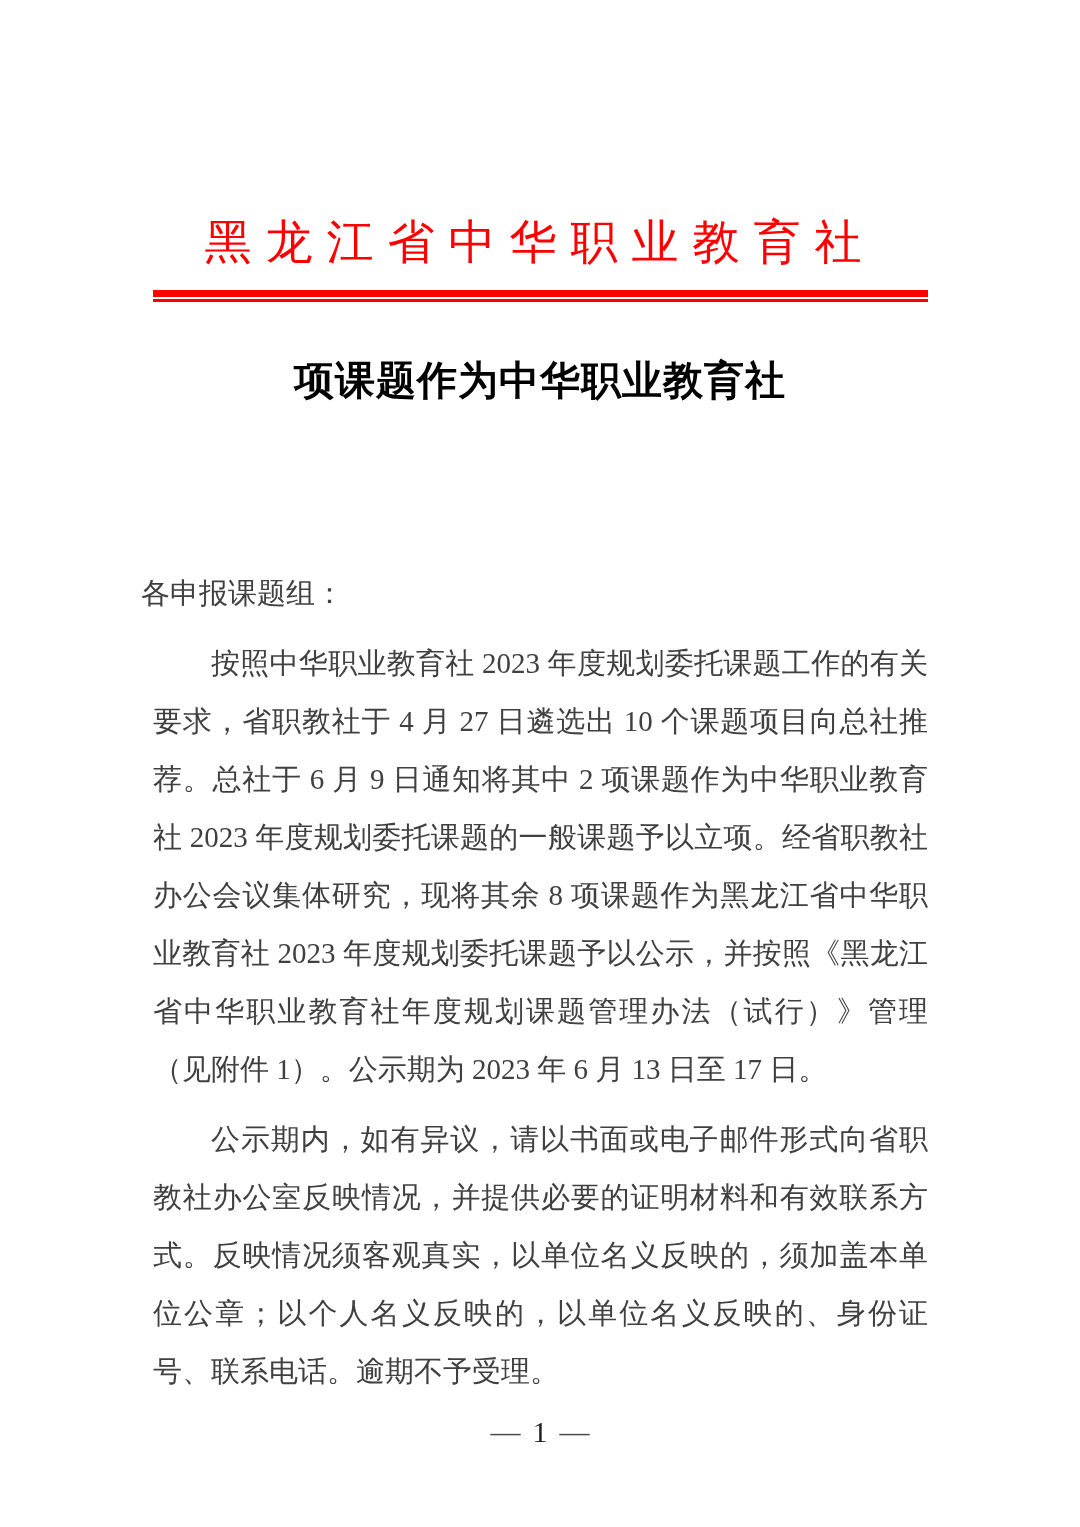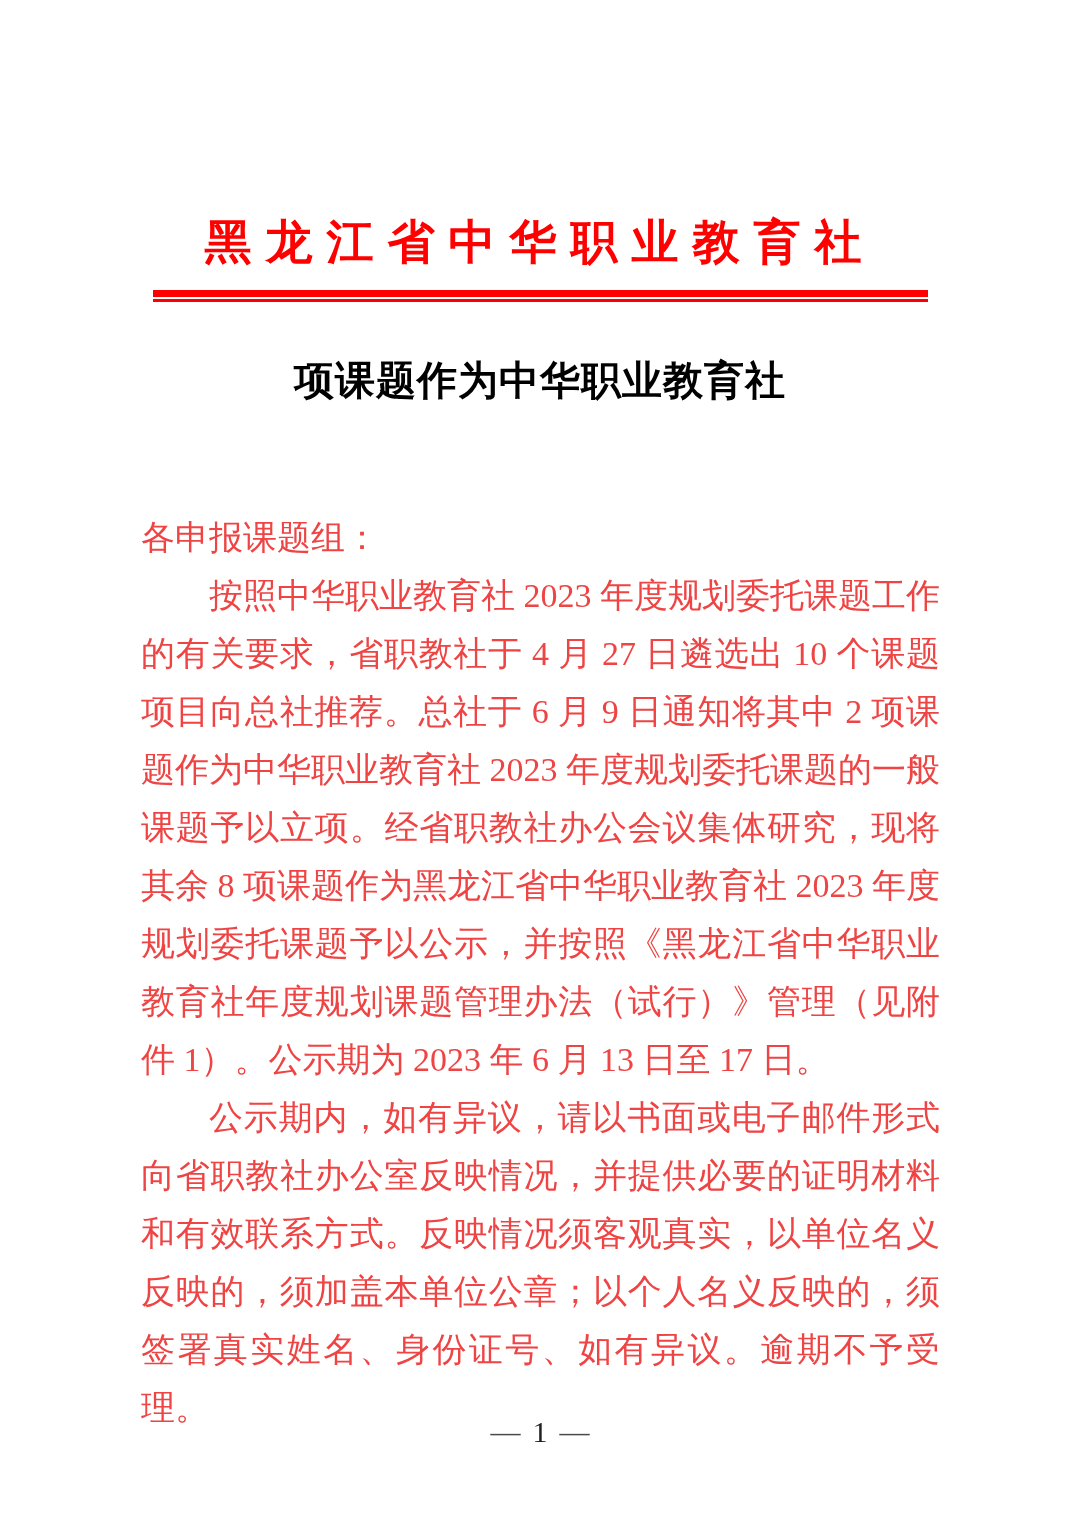--- a/index.html
+++ b/index.html
@@ -14,21 +14,21 @@
 
   
   .letterhead {
     position: absolute;
     top: 216px;
     left: 0;
     width: 1080px;
     text-align: center;
     font-size: 47px;
     line-height: 52px;
-    font-weight: bold;
+    font-weight: normal;
     color: #fe0000;
     letter-spacing: 14px;
     white-space: nowrap;
   }
 
   
   .red-divider {
     position: absolute;
     top: 290px;
     left: 153px;
@@ -48,31 +48,31 @@
     font-weight: bold;
     color: #000000;
     font-size: 40px;
     line-height: 58px;
     letter-spacing: 1px;
   }
 
   
   .doc-body {
     position: absolute;
-    top: 509px;
+    top: 564px;
     left: 141px;
     width: 799px;
-    color: #ef4444;
-    font-size: 34px;
+    color: #404040;
+    font-size: 29px;
     line-height: 58px;
     text-align: justify;
     text-justify: inter-character;
   }
   .doc-body .salutation { text-indent: 0; margin: 0; }
-  .doc-body p { margin: 0; text-indent: 2em; }
+  .doc-body p { margin: 12px; text-indent: 2em; }
 
   
   .page-footer {
     position: absolute;
     top: 1415px;
     left: 0;
     width: 1080px;
     text-align: center;
     font-size: 30px;
     line-height: 34px;
@@ -95,20 +95,20 @@
     <div class="thin-rule"></div>
   </div>
 
   <div class="doc-title">
     <div>项课题作为中华职业教育社</div>
   </div>
 
   <div class="doc-body">
     <div class="salutation">各申报课题组：</div>
     <p>按照中华职业教育社 2023 年度规划委托课题工作的有关要求，省职教社于 4 月 27 日遴选出 10 个课题项目向总社推荐。总社于 6 月 9 日通知将其中 2 项课题作为中华职业教育社 2023 年度规划委托课题的一般课题予以立项。经省职教社办公会议集体研究，现将其余 8 项课题作为黑龙江省中华职业教育社 2023 年度规划委托课题予以公示，并按照《黑龙江省中华职业教育社年度规划课题管理办法（试行）》管理（见附件 1）。公示期为 2023 年 6 月 13 日至 17 日。</p>
-    <p>公示期内，如有异议，请以书面或电子邮件形式向省职教社办公室反映情况，并提供必要的证明材料和有效联系方式。反映情况须客观真实，以单位名义反映的，须加盖本单位公章；以个人名义反映的，须签署真实姓名、身份证号、如有异议。逾期不予受理。</p>
+    <p>公示期内，如有异议，请以书面或电子邮件形式向省职教社办公室反映情况，并提供必要的证明材料和有效联系方式。反映情况须客观真实，以单位名义反映的，须加盖本单位公章；以个人名义反映的，以单位名义反映的、身份证号、联系电话。逾期不予受理。</p>
   </div>
 
   <div class="page-footer">
     <span class="dash">—</span><span class="num">1</span><span class="dash">—</span>
   </div>
 
 </div>
 
 </body></html>

